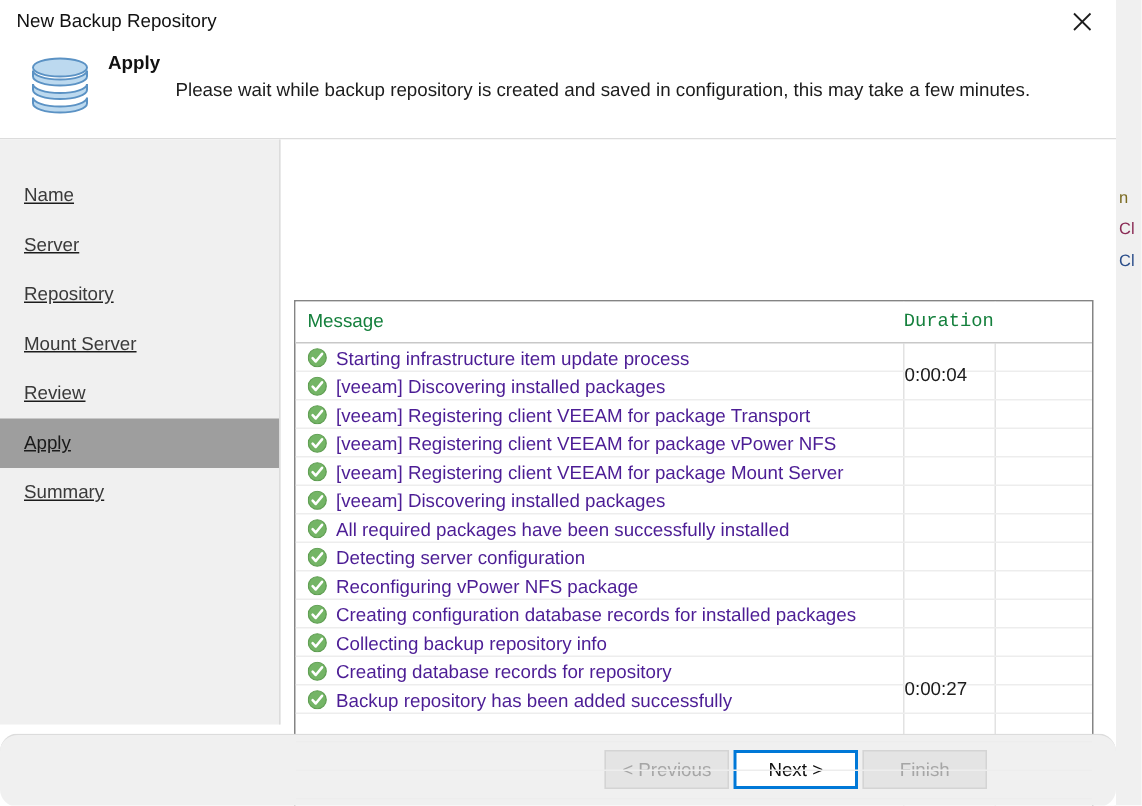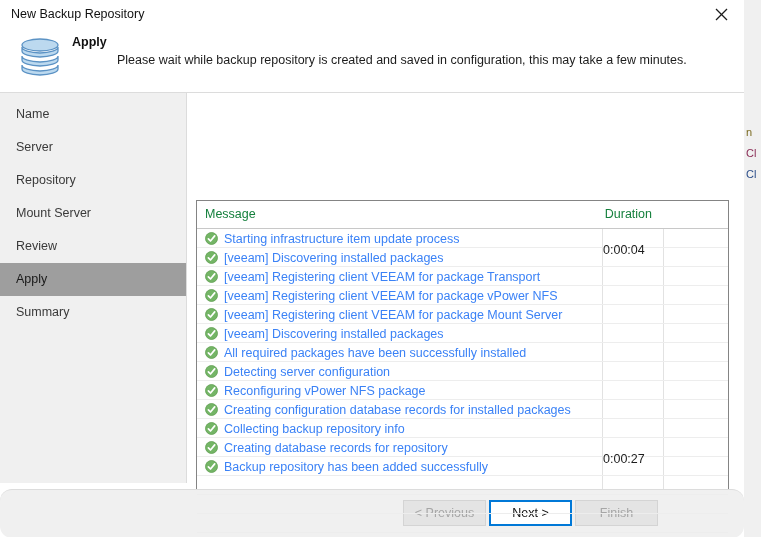--- a/index.html
+++ b/index.html
@@ -137,21 +137,21 @@
     padding-left: 16px;
     font-size: 12.5px;
     color: #3a3a3a;
     white-space: nowrap;
     cursor: default;
   }
   .nav-item.selected {
     background: #9e9e9e;
     color: #1a1a1a;
   }
-  #nav-list { padding-top: 5px; }
+  #nav-list { padding-top: 21px; text-decoration: underline; }
 
   
   #grid-panel {
     position: absolute;
     left: 196px;
     top: 107px;
     width: 533px;
     height: 367px;
     border: 1px solid #848484;
     background: #ffffff;
@@ -183,23 +183,24 @@
   }
   .head-cell {
     position: absolute;
     top: 6px;
     font-size: 12.5px;
     color: #15803d;
     white-space: nowrap;
   }
   .head-cell.msg { left: 8px; }
   .head-cell.dur {
-    left: 394px;
+    left: 405px;
     width: 61px;
-    text-align: right;
+    text-align: center;
+    font-family: Liberation Mono, monospace;
   }
 
   #grid-rows {
     position: relative;
     z-index: 4;
   }
   .grid-row {
     position: relative;
     height: 19px;
     border-bottom: 1px solid #ededed;
@@ -218,21 +219,21 @@
   }
   .status-icon {
     width: 13px;
     height: 13px;
     flex: 0 0 13px;
     margin-right: 6px;
   }
   .status-icon svg { display: block; }
   .msg-text {
     font-size: 12.5px;
-    color: #3b82f6;
+    color: #4c1d95;
     white-space: nowrap;
   }
   .cell-dur {
     position: absolute;
     left: 406px;
     top: 13px;
     width: 54px;
     height: 17px;
     line-height: 17px;
     text-align: left;

